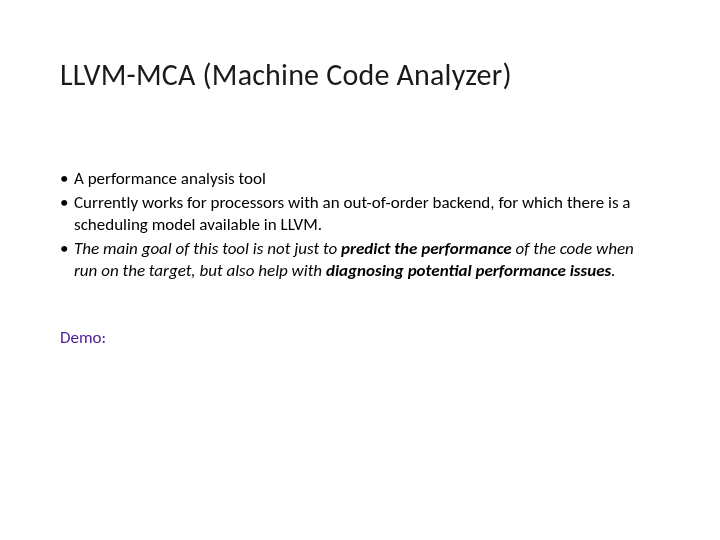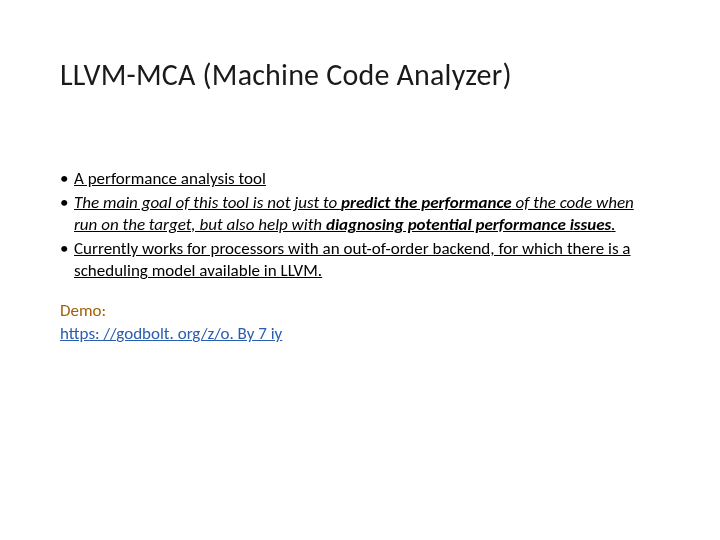--- a/index.html
+++ b/index.html
@@ -12,60 +12,58 @@
   }
   .title {
     font-size: 30px;
     font-weight: 400;
     color: #1a1a1a;
     margin-bottom: 75px;
     letter-spacing: 0.2px;
   }
   .bullets {
     list-style: none;
-    margin-bottom: 18px;
-    text-decoration: underline;
+    margin-bottom: 45px;
   }
   .bullets li {
     position: relative;
     padding-left: 14px;
     font-size: 17px;
     line-height: 1.3;
     margin-bottom: 2px;
     color: #000;
   }
   .bullets li::before {
     content: "•";
     position: absolute;
     left: 0;
     top: 0;
     font-size: 17px;
   }
   .demo-block {
     font-size: 17px;
     line-height: 1.35;
   }
-  .demo-label { color: #a16207; }
+  .demo-label { color: #4c1d95; }
   .link {
     color: #2a5db0;
     text-decoration: underline;
     cursor: pointer;
   }
   .bold { font-weight: 700; }
   .italic { font-style: italic; }
 </style>
 </head>
 <body>
 
 <h1 class="title">LLVM-MCA (Machine Code Analyzer)</h1>
 
 <ul class="bullets">
   <li>A performance analysis tool</li>
+  <li>Currently works for processors with an out-of-order backend, for which there is a scheduling model available in LLVM.</li>
   <li>
     <span class="italic">The main goal of this tool is not just to </span><span class="bold italic">predict the performance</span><span class="italic"> of the code when run on the target, but also help with </span><span class="bold italic">diagnosing potential performance issues</span><span class="italic">.</span>
   </li>
-  <li>Currently works for processors with an out-of-order backend, for which there is a scheduling model available in LLVM.</li>
 </ul>
 
 <div class="demo-block">
   <div class="demo-label">Demo:</div>
-  <a class="link">https: //godbolt. org/z/o. By 7 iy</a>
 </div>
 
 </body></html>

